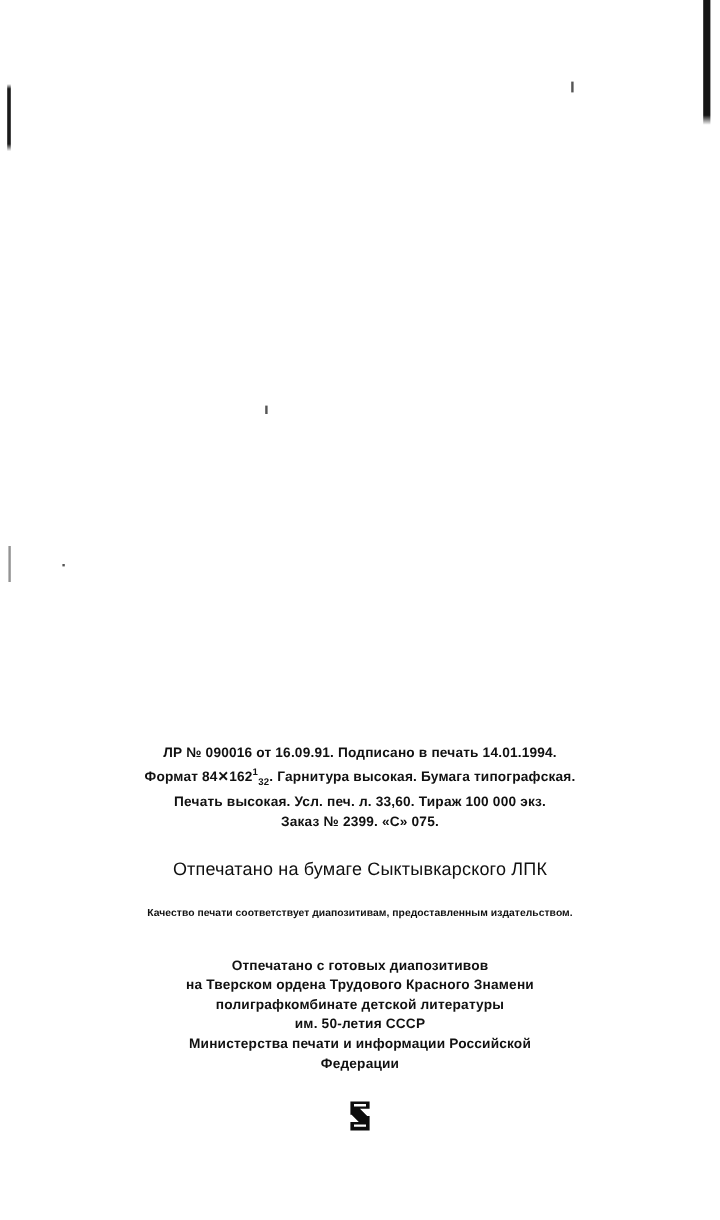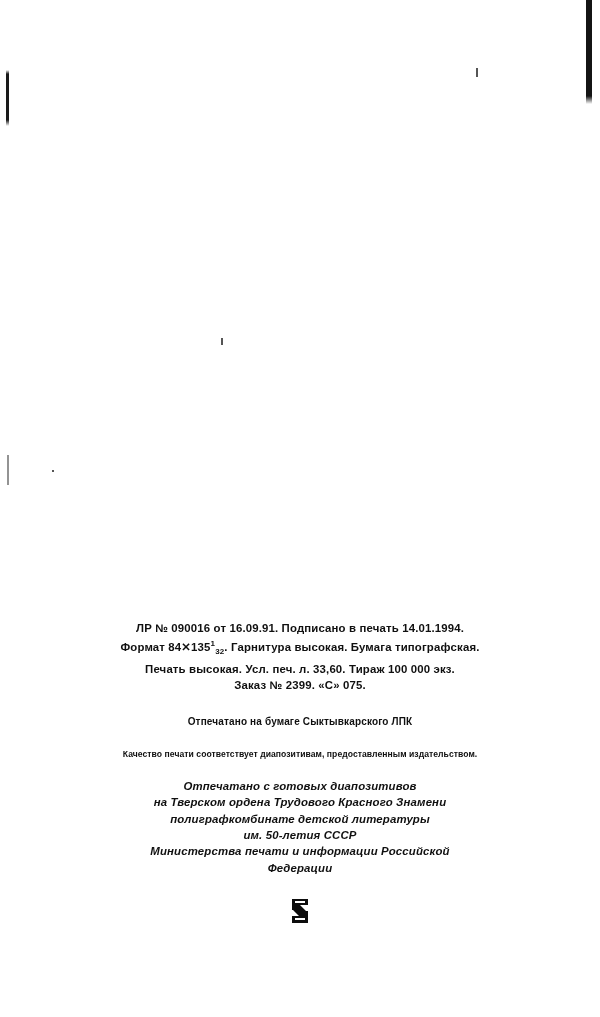--- a/index.html
+++ b/index.html
@@ -85,38 +85,37 @@
     vertical-align: sub;
     font-weight: bold;
     margin-top: 24px;
   }
   .cross {
     font-weight: bold;
     font-size: 11.4px;
   }
   .line-paper {
     margin-top: 22px;
-    font-size: 10px;
-    font-weight: bold;
+    font-size: 15px;
+    font-weight: normal;
     letter-spacing: .15px;
   }
   .line-quality {
     margin-top: 22px;
     font-size: 8.6px;
     font-weight: bold;
     letter-spacing: .05px;
     text-align: center;
   }
   .block-printer {
-    margin-top: 19px;
+    margin-top: 32px;
     font-size: 11.4px;
     font-weight: bold;
     line-height: 16.4px;
     letter-spacing: .15px;
-    font-style: italic;
   }
   .block-printer .ln {
     white-space: nowrap;
   }
   .logo {
     margin-top: 22px;
     display: flex;
     justify-content: center;
   }
   .logo svg {
@@ -133,21 +132,21 @@
   <div class="edge-right"></div>
 
   <div class="speck" style="left:476px;top:68px;width:2px;height:9px;"></div>
   <div class="speck" style="left:221px;top:338px;width:2px;height:7px;"></div>
   <div class="speck" style="left:52px;top:470px;width:2px;height:2px;"></div>
 
   <div class="colophon">
 
     <div class="block-main">
       <div class="ln">ЛР № 090016 от 16.09.91. Подписано в печать 14.01.1994.</div>
-      <div class="ln"><span>Формат 84</span><span class="cross">✕</span><span>135</span><span class="sup">1</span><span class="sub">32</span><span>. Гарнитура высокая. Бумага типографская.</span></div>
+      <div class="ln"><span>Формат 84</span><span class="cross">✕</span><span>162</span><span class="sup">1</span><span class="sub">32</span><span>. Гарнитура высокая. Бумага типографская.</span></div>
       <div class="ln">Печать высокая. Усл. печ. л. 33,60. Тираж 100 000 экз.</div>
       <div class="ln">Заказ № 2399. «С» 075.</div>
     </div>
 
     <div class="line-paper">Отпечатано на бумаге Сыктывкарского ЛПК</div>
 
     <div class="line-quality">Качество печати соответствует диапозитивам, предоставленным издательством.</div>
 
     <div class="block-printer">
       <div class="ln">Отпечатано с готовых диапозитивов</div>

